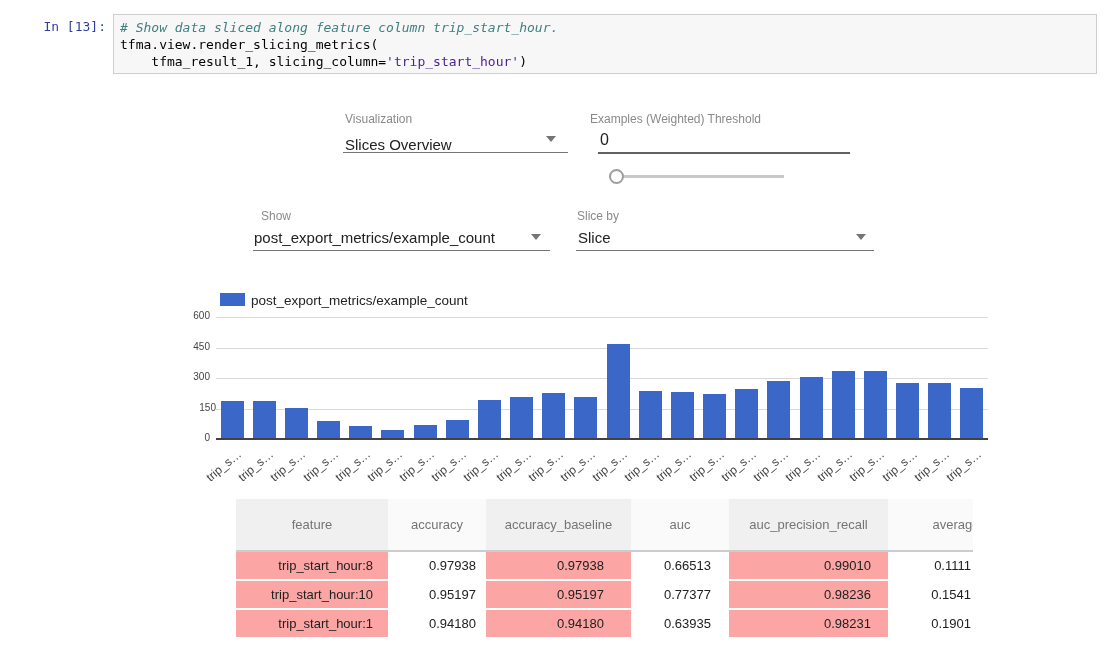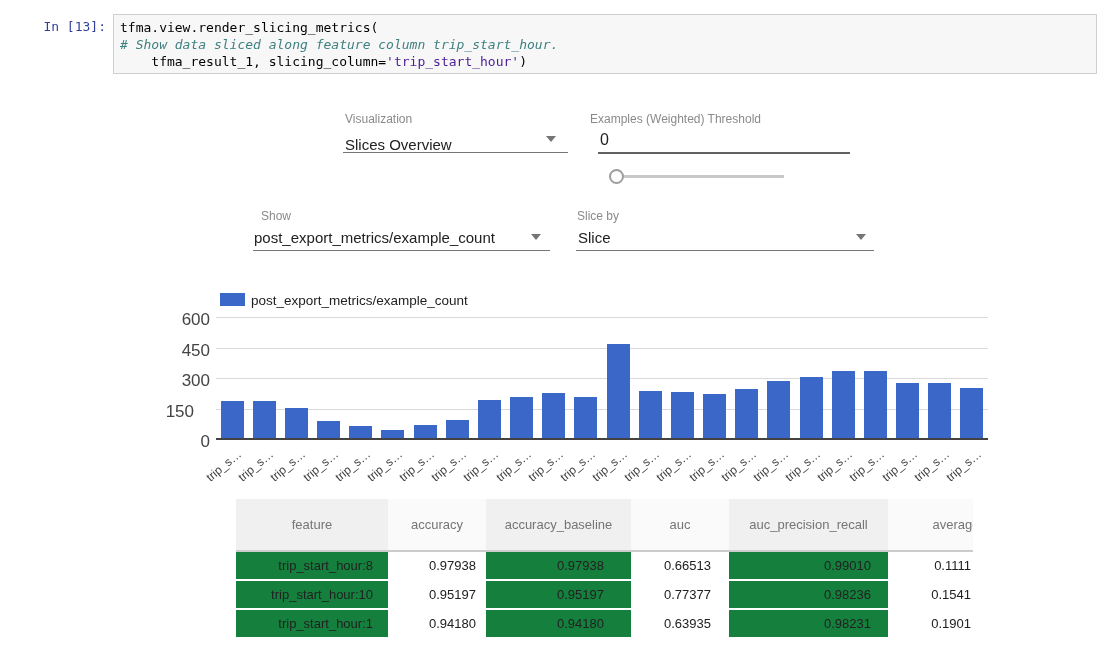--- a/index.html
+++ b/index.html
@@ -37,55 +37,55 @@
   }
   .slider-track { height:3px; background:#c8c8c8; }
   .slider-handle {
     width:15px; height:15px; border-radius:50%;
     background:#fdfdfd; border:2px solid #9e9e9e;
   }
 
   
   .legend-swatch { width:25px; height:13px; }
   .legend-text { font-size:13.5px; color:#222; }
-  .ytick { width:40px; text-align:right; font-size:17px; color:#444; }
+  .ytick { width:40px; text-align:right; font-size:10px; color:#444; }
   .gridline { height:1px; background:#d9d9d9; }
   .axis-baseline { height:2px; background:#424242; }
   .bar { position:absolute; width:23px; }
   .xlabel {
     position:absolute; width:60px; text-align:right; font-size:12px; color:#444;
     transform:rotate(-40deg); transform-origin:100% 0; white-space:nowrap;
   }
 
   
   .tbl-wrap { left:236px; top:499px; width:737px; height:169px; overflow:hidden; }
   table { border-collapse:collapse; table-layout:fixed; width:812px; }
   th {
     font-size:13px; font-weight:normal; color:#757575; height:52px;
     text-align:center; border-bottom:2px solid #cccccc; background:#fafafa;
   }
   td {
     font-size:13px; color:#212121; height:29px; text-align:right;
     border-bottom:2px solid #ffffff; background:#ffffff; white-space:nowrap; overflow:hidden;
   }
   th.shade { background:#f0f0f0; }
-  td.shade { background:#15803d; }
+  td.shade { background:#fca5a5; }
   .c0 { width:152px; } .c1 { width:98px; } .c2 { width:145px; }
   .c3 { width:98px; }  .c4 { width:159px; } .c5 { width:160px; }
   td.c0 { padding-right:15px; } td.c1 { padding-right:10px; }
   td.c2 { padding-right:27px; } td.c3 { padding-right:18px; }
   td.c4 { padding-right:17px; } td.c5 { padding-right:77px;margin-top:40px; }
 </style>
 </head>
 <body>
 
 <div class="abs prompt">In [13]:</div>
 <div class="abs code-cell">
+  <div class="code-line tok-comment"># Show data sliced along feature column trip_start_hour.</div>
   <div class="code-line">tfma.view.render_slicing_metrics(</div>
-  <div class="code-line tok-comment"># Show data sliced along feature column trip_start_hour.</div>
   <div class="code-line"><span>    tfma_result_1, slicing_column=</span><span class="tok-string">'trip_start_hour'</span><span>)</span></div>
 </div>
 
 <div class="abs ctl-label" style="left:345px; top:112px;">Visualization</div>
 <div class="abs ctl-value" style="left:345px; top:136px;">Slices Overview</div>
 <div class="abs dd-arrow" style="left:546px; top:136px;"></div>
 <div class="abs underline" style="left:343px; top:152px; width:225px;"></div>
 
 <div class="abs ctl-label" style="left:590px; top:112px;">Examples (Weighted) Threshold</div>
 <div class="abs ctl-value" style="left:600px; top:131px; font-size:16px;">0</div>
@@ -107,21 +107,21 @@
   <div class="abs legend-swatch" style="left: 220px; top: 293px; background: rgb(59, 104, 200);"></div>
   <div class="abs legend-text" style="left:251px; top:293px;">post_export_metrics/example_count</div>
   <div id="chart-gridlines">
       <div class="abs gridline" style="left: 216px; top: 408.5px; width: 772px;"></div>
       <div class="abs gridline" style="left: 216px; top: 378px; width: 772px;"></div>
       <div class="abs gridline" style="left: 216px; top: 347.5px; width: 772px;"></div>
       <div class="abs gridline" style="left: 216px; top: 317px; width: 772px;"></div>
     </div>
   <div id="chart-yticks">
       <div class="abs ytick" style="left: 170px; top: 432px;">0</div>
-      <div class="abs ytick" style="left: 154px; top: 401.5px;">150</div>
+      <div class="abs ytick" style="left: 176px; top: 401.5px;">150</div>
       <div class="abs ytick" style="left: 170px; top: 371px;">300</div>
       <div class="abs ytick" style="left: 170px; top: 340.5px;">450</div>
       <div class="abs ytick" style="left: 170px; top: 310px;">600</div>
     </div>
   <div id="chart-bars">
       <div class="bar" style="left: 220.6px; top: 401px; height: 38px; background: rgb(59, 104, 200);"></div>
       <div class="bar" style="left: 252.8px; top: 401px; height: 38px; background: rgb(59, 104, 200);"></div>
       <div class="bar" style="left: 284.9px; top: 408px; height: 31px; background: rgb(59, 104, 200);"></div>
       <div class="bar" style="left: 317.1px; top: 421px; height: 18px; background: rgb(59, 104, 200);"></div>
       <div class="bar" style="left: 349.2px; top: 426px; height: 13px; background: rgb(59, 104, 200);"></div>

